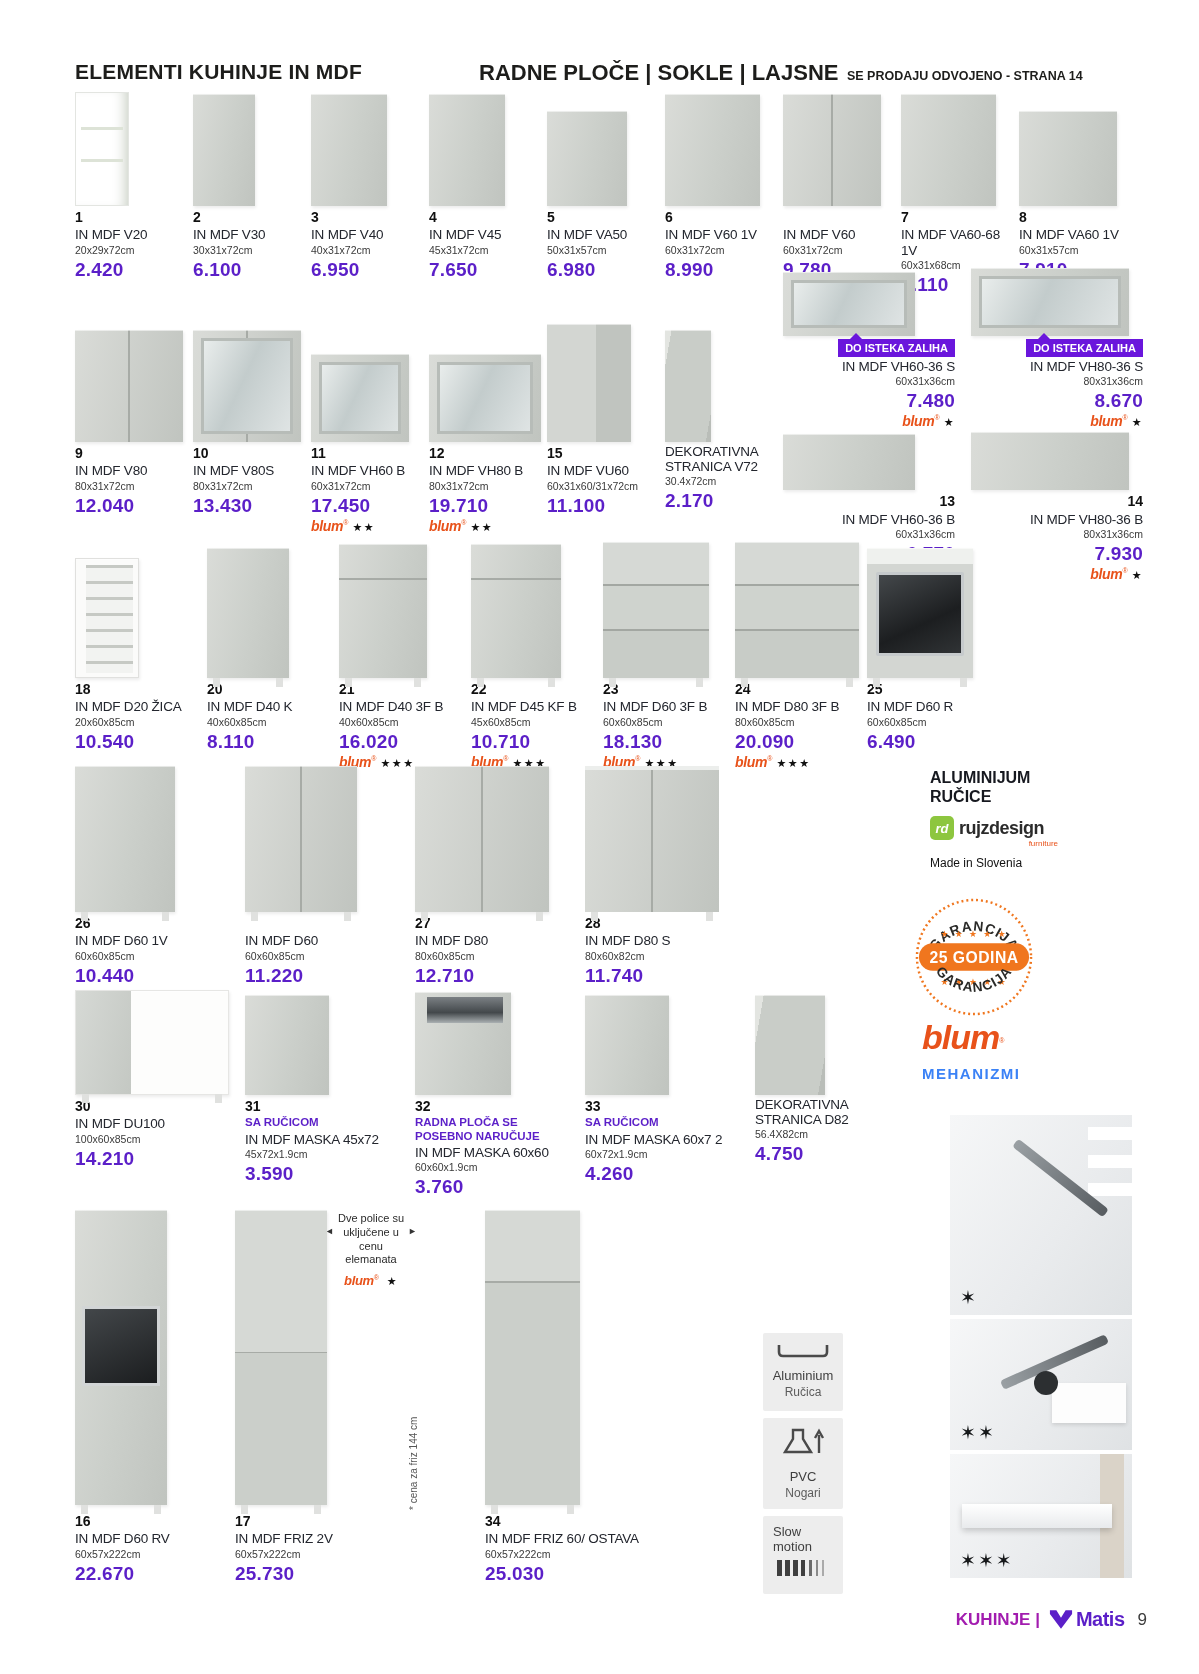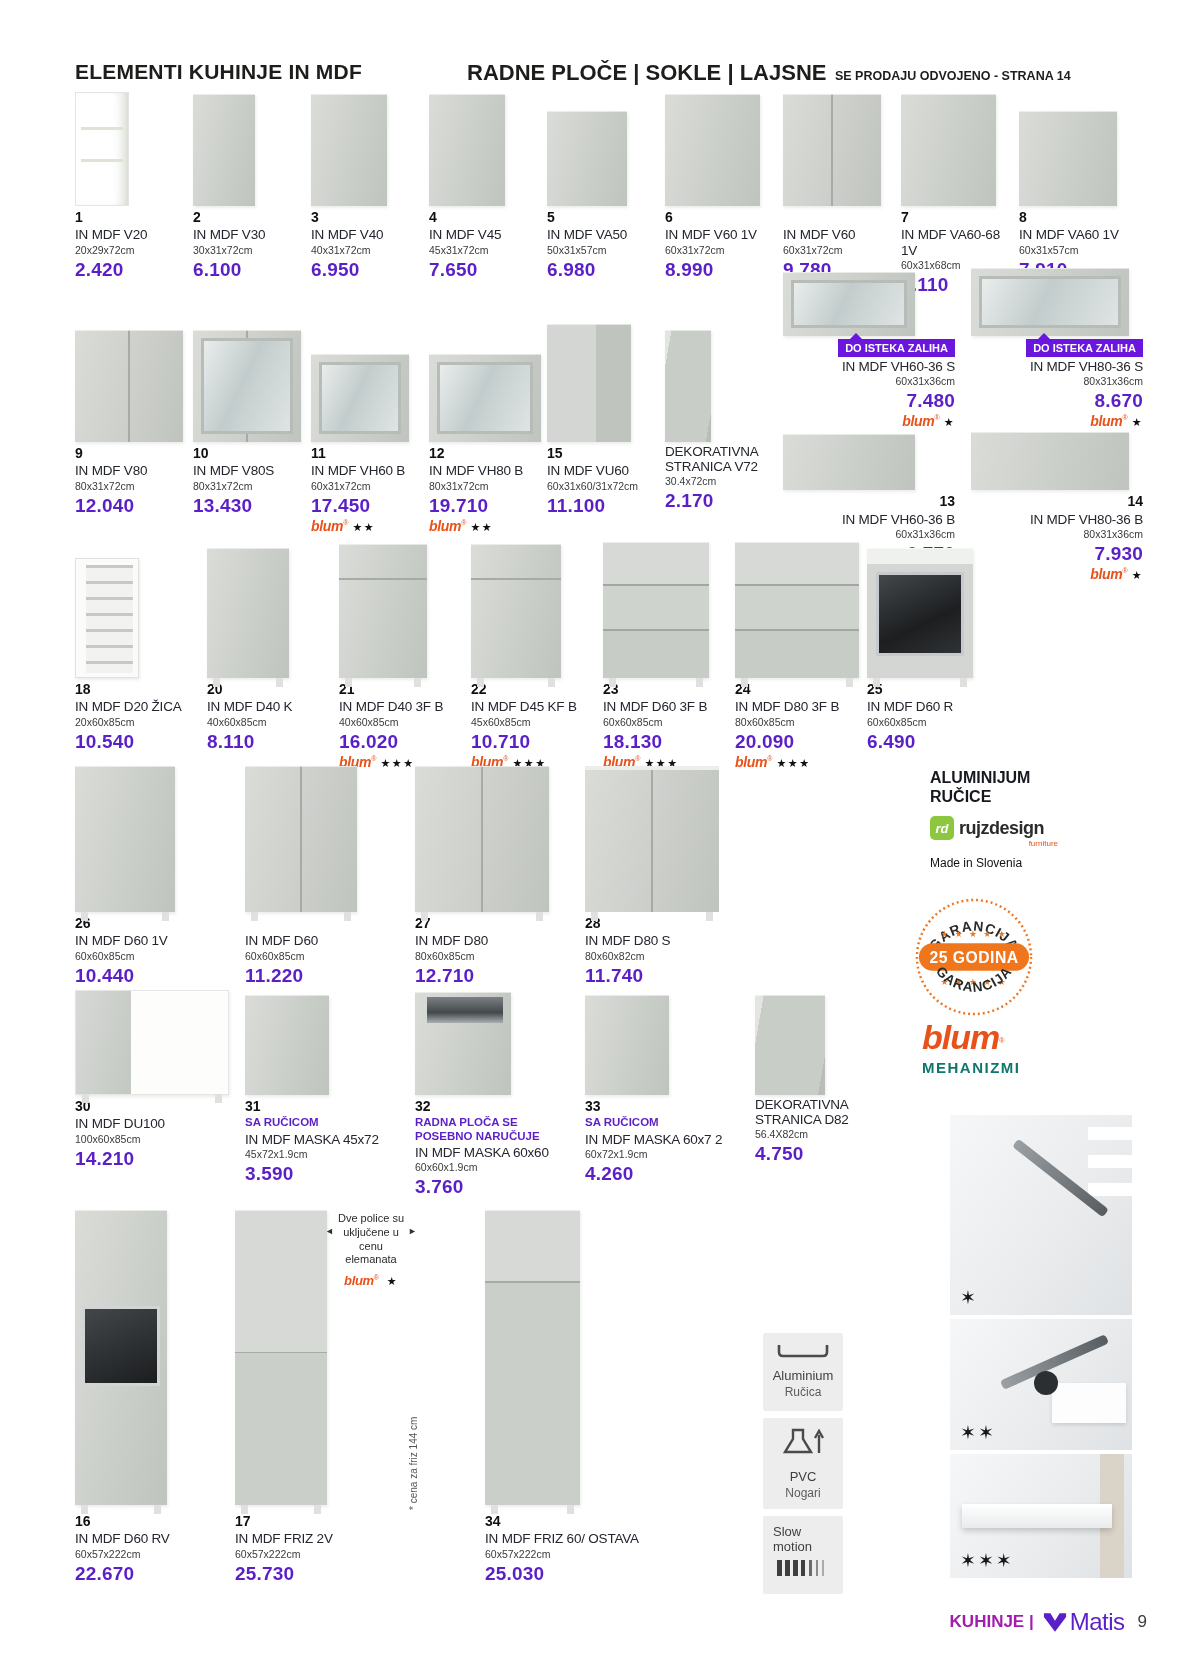--- a/index.html
+++ b/index.html
@@ -1,21 +1,21 @@
 <!DOCTYPE html>
 <html><head>
 <meta charset="utf-8">
 <style>
   html,body{margin:0;padding:0;background:#fff;}
   body{width:1199px;height:1674px;position:relative;font-family:"Liberation Sans",sans-serif;overflow:hidden;color:#1d1d1b;}
 
   
   .hdr{position:absolute;left:75px;top:60px;width:1065px;display:flex;align-items:baseline;}
   .hdr-left{font-size:21px;font-weight:700;letter-spacing:.2px;color:#1d1d1b;}
-  .hdr-right{position:absolute;left:392px;white-space:nowrap;}
+  .hdr-right{position:absolute;left:404px;white-space:nowrap;}
   .hdr-main{font-size:22px;font-weight:700;color:#1d1d1b;}
   .hdr-sub{font-size:12.5px;font-weight:700;color:#1d1d1b;margin-left:4px;}
 
   
   .prow{position:absolute;display:flex;}
   #r1{left:75px;top:88px;width:1070px;gap:7px;}
   #r1 .card{width:111px;}
   #r1 .pimg{height:118px;}
   #r2l{left:75px;top:320px;width:710px;gap:6px;}
   #r2l .card{width:112px;}
@@ -123,21 +123,21 @@
   .rd-sub{font-size:8px;color:#e8521a;width:128px;text-align:right;margin-top:-1px;}
   .made{font-size:12px;color:#111;margin-top:8px;}
 
   .warranty{position:absolute;left:915px;top:898px;width:118px;height:118px;}
   .w-arc{font-size:14px;font-weight:700;fill:#2a2a28;letter-spacing:1px;}
   .w-stars{font-size:9px;fill:#f0761e;letter-spacing:2px;}
   .w-center{font-size:16px;font-weight:700;fill:#fff;letter-spacing:.5px;}
 
   .blum-block{position:absolute;left:922px;top:1018px;}
   .blum-logo-big{font-size:34px;font-weight:700;font-style:italic;color:#e8521a;letter-spacing:-1px;}
-  .mehanizmi{font-size:15px;font-weight:700;letter-spacing:1.5px;color:#0f766e;margin-top:2px;}
+  .mehanizmi{font-size:15px;font-weight:700;letter-spacing:1.5px;color:#3b82f6;margin-top:8px;}
 
   .iboxes{position:absolute;left:763px;top:1333px;width:80px;}
   .ibox{width:80px;min-height:78px;background:#ededed;margin-bottom:7px;padding:9px 4px;text-align:center;box-sizing:border-box;border-radius:2px;}
   .ibox .ic{margin-bottom:5px;}
   .ibox .ttl{font-size:13px;font-weight:400;color:#3f3f3f;line-height:1.1;}
   .ibox .sub{font-size:12px;color:#5c5c5c;margin-top:2px;}
   .sm-bars{margin-top:5px;}
 
   .photos{position:absolute;left:950px;top:1115px;width:182px;}
   .photo{position:relative;width:182px;background:linear-gradient(125deg,#f6f7f8 0%,#e9ebed 60%,#dfe2e4);overflow:hidden;margin-bottom:4px;}
@@ -149,21 +149,21 @@
   .ph-knob{position:absolute;width:24px;height:24px;border-radius:50%;background:#2c2f31;top:52px;left:84px;}
   .ph-wcab{position:absolute;right:6px;top:64px;width:74px;height:40px;background:#fdfdfd;box-shadow:0 2px 4px rgba(0,0,0,.12);}
   .ph-rail{position:absolute;left:12px;top:50px;width:150px;height:24px;background:linear-gradient(180deg,#fff,#e8eaec);box-shadow:0 3px 6px rgba(0,0,0,.18);}
   .ph-side{position:absolute;right:8px;top:0;width:24px;height:100%;background:#dad3c8;}
   .ph-star{position:absolute;left:10px;bottom:6px;font-size:19px;color:#16181a;letter-spacing:2px;}
 
   
   .footer{position:absolute;right:52px;top:1608px;display:flex;align-items:center;gap:9px;}
   .f-section{font-size:17px;font-weight:700;color:#a21caf;}
   .matis{display:flex;align-items:center;gap:3px;}
-  .m-text{font-size:24px;font-weight:400;color:#5b1fc8;letter-spacing:-.5px;}
+  .m-text{font-size:20px;font-weight:700;color:#5b1fc8;letter-spacing:-.5px;}
   .f-page{font-size:17px;color:#3c3c3c;margin-left:4px;}
 </style>
 </head>
 <body>
 
 <div class="hdr">
   <div class="hdr-left">ELEMENTI KUHINJE IN MDF</div>
   <div class="hdr-right">
     <span class="hdr-main">RADNE PLOČE | SOKLE | LAJSNE</span>
     <span class="hdr-sub">SE PRODAJU ODVOJENO - STRANA 14</span>

